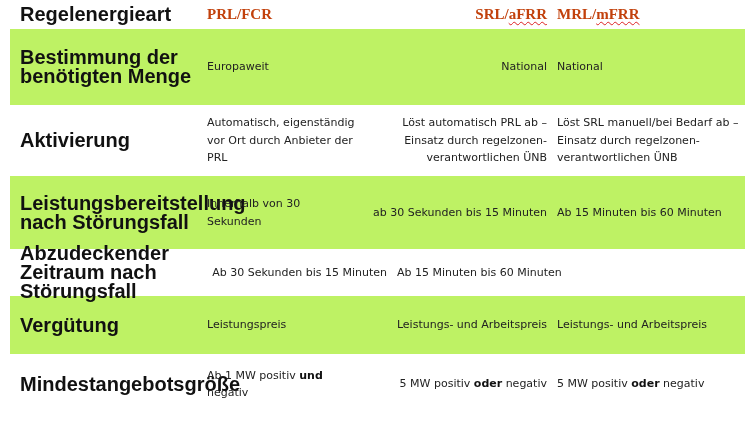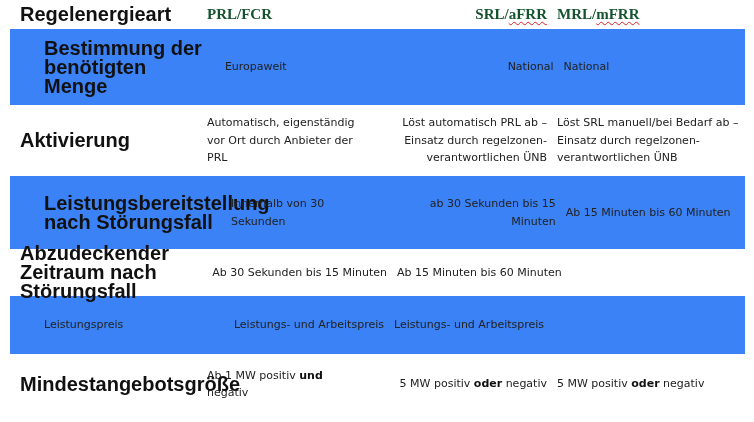--- a/index.html
+++ b/index.html
@@ -1,28 +1,28 @@
 <!DOCTYPE html>
 <html><head>
 <meta charset="utf-8">
 <style>
   html, body { margin: 0; padding: 0; background: #ffffff; }
   body { width: 754px; height: 422px; position: relative; overflow: hidden; }
   .table {
     position: absolute; left: 10px; top: 0; width: 735px;
   }
   .row { display: flex; align-items: center; box-sizing: border-box; }
-  .row.green { background: #3b82f6; padding-left: 24px; }
+  .row.green { background: #bef264; }
   .cell { box-sizing: border-box; color: #222; }
   .c0 { width: 187px; padding-left: 10px; font-family: "Liberation Sans", sans-serif; font-weight: bold; font-size: 20px; line-height: 19px; color: #111; }
   .c1 { width: 160px; padding-left: 10px; }
   .c2 { width: 190px; padding-left: 10px; text-align: right; }
   .c3 { width: 198px; padding-left: 10px; }
   .val { font-family: "DejaVu Sans", sans-serif; font-size: 11px; line-height: 17.5px; color: #222; }
-  .hdr { font-family: "Liberation Serif", serif; font-weight: bold; font-size: 15px; color: #14532d; }
+  .hdr { font-family: "Liberation Serif", serif; font-weight: bold; font-size: 15px; color: #c2410c; }
   .hdr .spell { text-decoration: underline wavy #d22; text-decoration-thickness: 1px; text-underline-offset: 2px; }
   b { font-weight: bold; color: #111; }
 </style>
 </head>
 <body>
 
 <div class="table">
 
   <div class="row" style="height:29px;">
     <div class="cell c0">Regelenergieart</div>
@@ -52,20 +52,21 @@
     <div class="cell c3 val">Ab 15 Minuten bis 60 Minuten</div>
   </div>
 
   <div class="row" style="height:47px;">
     <div class="cell c0">Abzudeckender Zeitraum nach Störungsfall</div>
     <div class="cell c2 val">Ab 30 Sekunden bis 15 Minuten</div>
     <div class="cell c3 val">Ab 15 Minuten bis 60 Minuten</div>
   </div>
 
   <div class="row green" style="height:58px;">
+    <div class="cell c0">Vergütung</div>
     <div class="cell c1 val">Leistungspreis</div>
     <div class="cell c2 val">Leistungs- und Arbeitspreis</div>
     <div class="cell c3 val">Leistungs- und Arbeitspreis</div>
   </div>
 
   <div class="row" style="height:60px;">
     <div class="cell c0">Mindestangebotsgröße</div>
     <div class="cell c1 val"><span>Ab 1 MW positiv </span><b>und</b><span> negativ</span></div>
     <div class="cell c2 val"><span>5 MW positiv </span><b>oder</b><span> negativ</span></div>
     <div class="cell c3 val"><span>5 MW positiv </span><b>oder</b><span> negativ</span></div>

